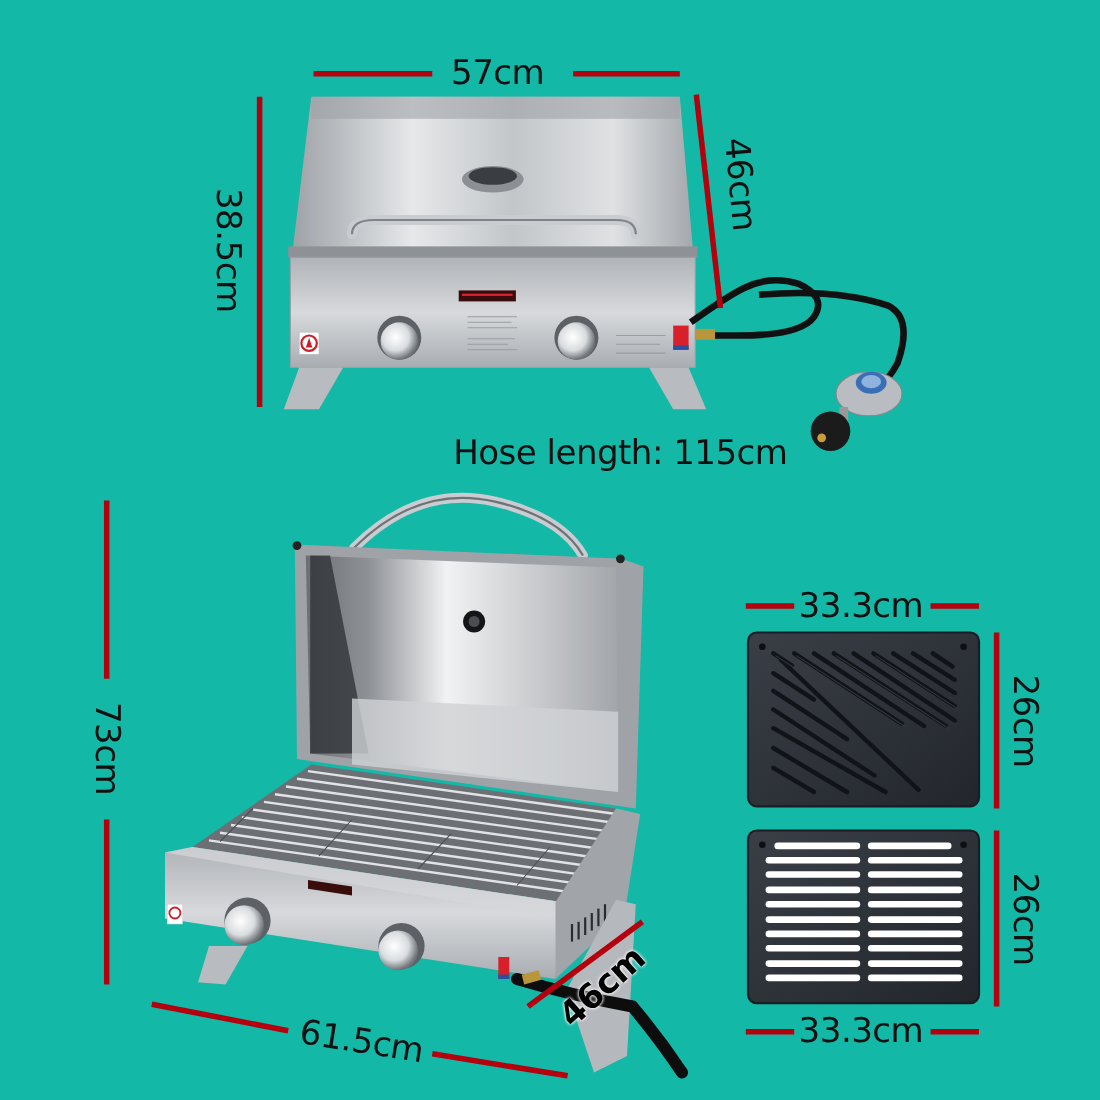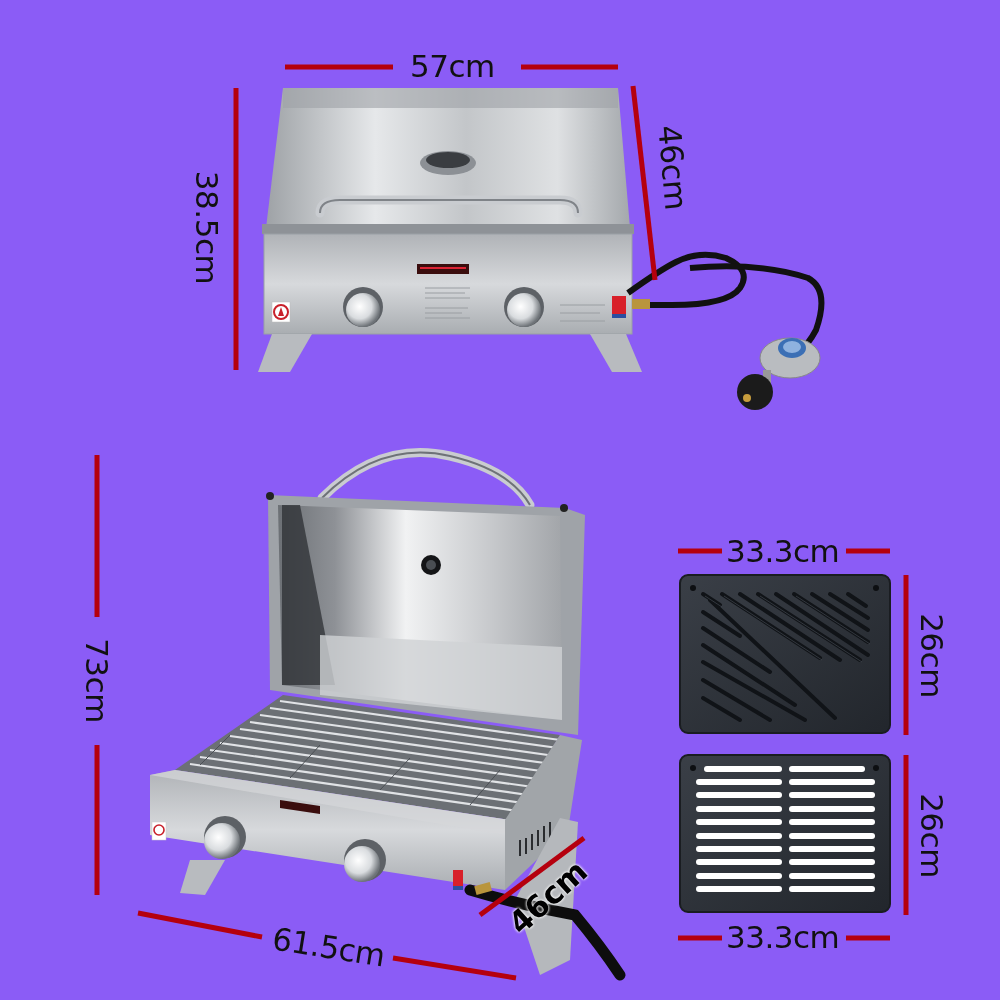--- a/index.html
+++ b/index.html
@@ -1,16 +1,16 @@
 <!DOCTYPE html>
 <html><head>
 <meta charset="utf-8">
 <style>
   html, body { margin:0; padding:0; background:#ffffff; }
-  #stage { position:relative; width:1000px; height:1000px; overflow:hidden; background:#8b5cf6;
+  #stage { position:relative; width:1000px; height:1000px; overflow:hidden; background:#14b8a6;
     font-family:"DejaVu Sans", "Liberation Sans", sans-serif; color:#111; }
   svg { position:absolute; left:0; top:0; }
   .lbl { position:absolute; font-size:31px; line-height:1; white-space:nowrap; color:#111; letter-spacing:-0.5px; }
 </style>
 </head>
 <body>
 
 <div id="stage">
 
   <svg width="1000" height="1000" viewBox="0 0 1000 1000">
@@ -262,20 +262,21 @@
       <line x1="846" y1="938" x2="890" y2="938"></line>
     </g>
   </svg>
 
   <div class="lbl" style="left:410px; top:51px;">57cm</div>
 
   <div class="lbl" style="left:150px; top:212px; transform:rotate(90deg); transform-origin:center;">38.5cm</div>
 
   <div class="lbl" style="left:630px; top:152px; transform:rotate(85deg); transform-origin:center;">46cm</div>
 
+  <div class="lbl" style="left:412px; top:397px;">Hose length: 115cm</div>
 
   <div class="lbl" style="left:54px; top:665px; transform:rotate(90deg); transform-origin:center;">73cm</div>
 
   <div class="lbl" style="left:272px; top:932px; transform:rotate(9deg); transform-origin:center;">61.5cm</div>
 
   <div class="lbl" style="left:502px; top:882px; transform:rotate(-42deg); transform-origin:center; font-weight:bold; color:#000; text-shadow:0 0 3px #fff, 0 0 3px #fff;">46cm</div>
 
   <div class="lbl" style="left:726px; top:536px;">33.3cm</div>
 
   <div class="lbl" style="left:889px; top:640px; transform:rotate(90deg); transform-origin:center;">26cm</div>

